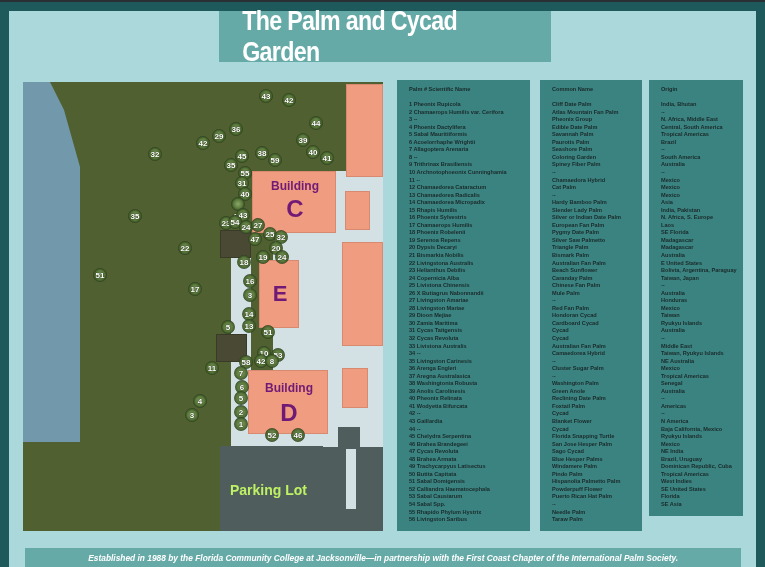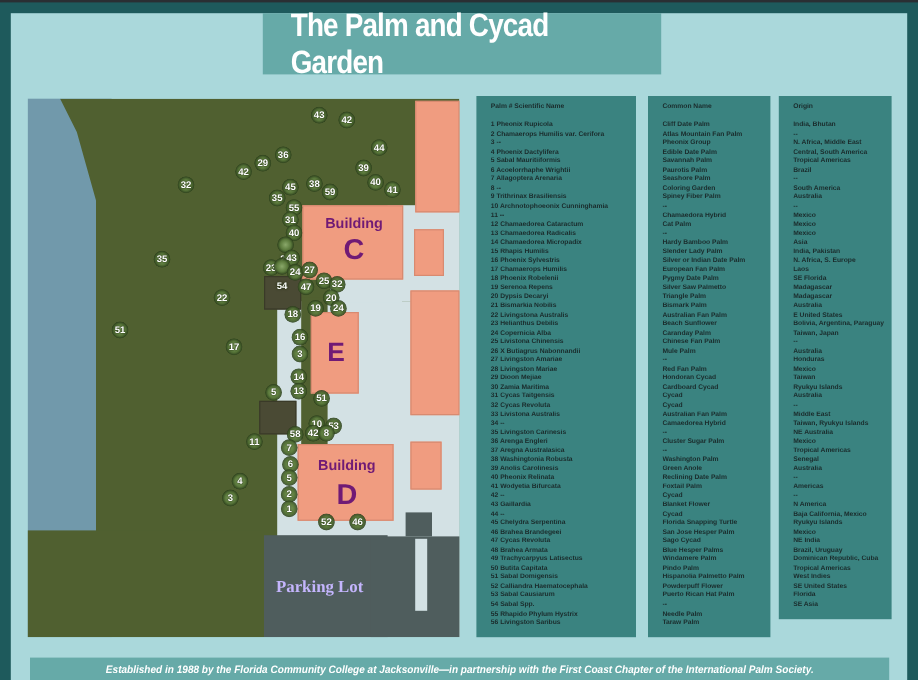--- a/index.html
+++ b/index.html
@@ -30,21 +30,21 @@
   .water { left:0; top:0; width:70px; height:449px; background:#7199ab; }
   .grass { background:#506030; }
   .paved { background:#d3e1e4; }
   .bldg { background:#f09c80; border:1px solid #d88a70; box-sizing:border-box; }
   .lot { background:#4f5d5d; }
   .plaza { background:#4a4a34; border:1px solid #3a3a28; box-sizing:border-box; }
   .bldg-label {
     position:absolute; color:#701a75; font-weight:bold; text-align:center;
     line-height:1;
   }
-  .lot-label { position:absolute; color:#c4b5fd; font-weight:bold; font-size:14px;font-family:Liberation Serif, serif; }
+  .lot-label { position:absolute; color:#bef264; font-weight:bold; font-size:14px; }
 
   .palm {
     position:absolute; width:14px; height:14px; margin-left:-7px; margin-top:-7px;
     border-radius:50%;
     background:radial-gradient(circle, #8aa86a 0%, #5b7a3c 45%, rgba(40,60,25,0.85) 70%, rgba(40,60,25,0) 75%);
   }
   .palm-num {
     position:absolute; transform:translate(-50%,-50%);
     color:#fff; font-size:8px; font-weight:bold;
     text-shadow:0 0 2px #203010, 0 0 1px #203010;
@@ -157,21 +157,21 @@
       <div class="palm-num" style="left: 222px; top: 112px;">40</div>
       <div class="palm" style="left: 215px; top: 122px;"></div>
       <div class="palm-num" style="left: 215px; top: 122px; margin-top: 12px;">29</div>
       <div class="palm" style="left: 220px; top: 133px;"></div>
       <div class="palm-num" style="left: 220px; top: 133px;">43</div>
       <div class="palm" style="left: 112px; top: 134px;"></div>
       <div class="palm-num" style="left: 112px; top: 134px;">35</div>
       <div class="palm" style="left: 203px; top: 141px;"></div>
       <div class="palm-num" style="left: 203px; top: 141px;">23</div>
       <div class="palm" style="left: 212px; top: 140px;"></div>
-      <div class="palm-num" style="left: 212px; top: 140px; margin-top: 16px;">54</div>
+      <div class="palm-num" style="left: 212px; top: 140px;">54</div>
       <div class="palm" style="left: 223px; top: 145px;"></div>
       <div class="palm-num" style="left: 223px; top: 145px;">24</div>
       <div class="palm" style="left: 235px; top: 143px;"></div>
       <div class="palm-num" style="left: 235px; top: 143px;">27</div>
       <div class="palm" style="left: 247px; top: 152px;"></div>
       <div class="palm-num" style="left: 247px; top: 152px;">25</div>
       <div class="palm" style="left: 258px; top: 155px;"></div>
       <div class="palm-num" style="left: 258px; top: 155px;">32</div>
       <div class="palm" style="left: 232px; top: 157px;"></div>
       <div class="palm-num" style="left: 232px; top: 157px;">47</div>

